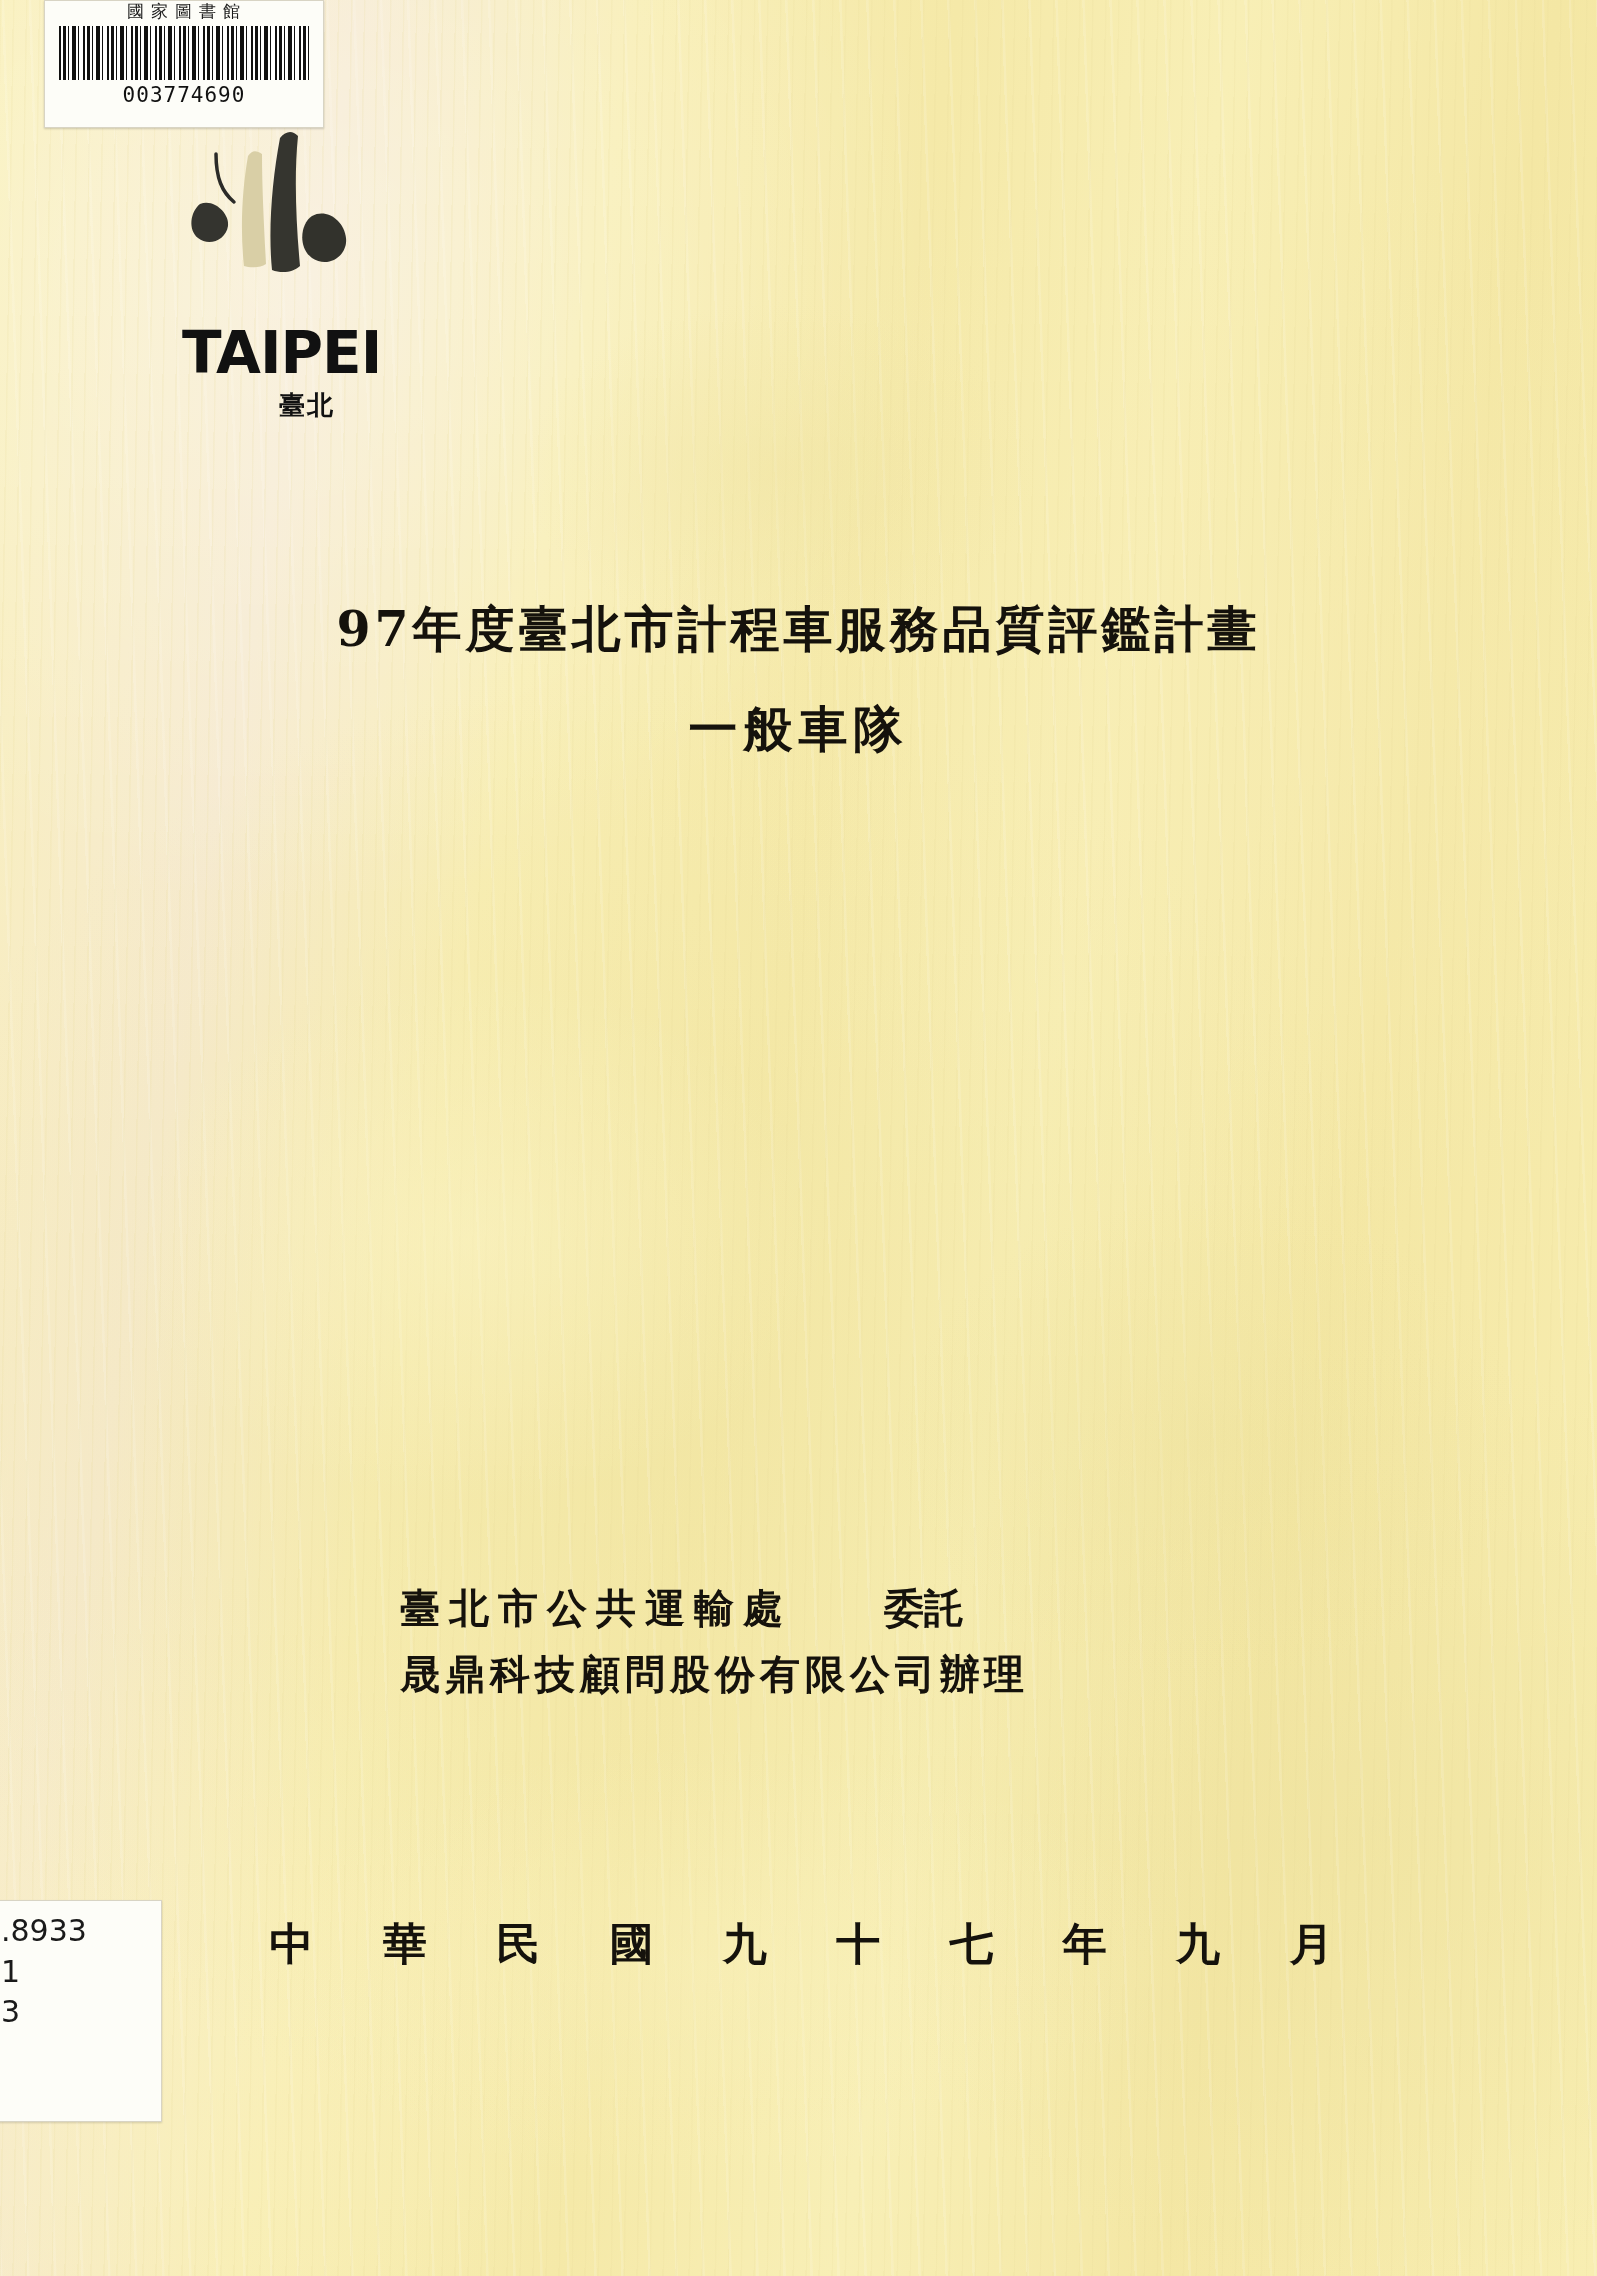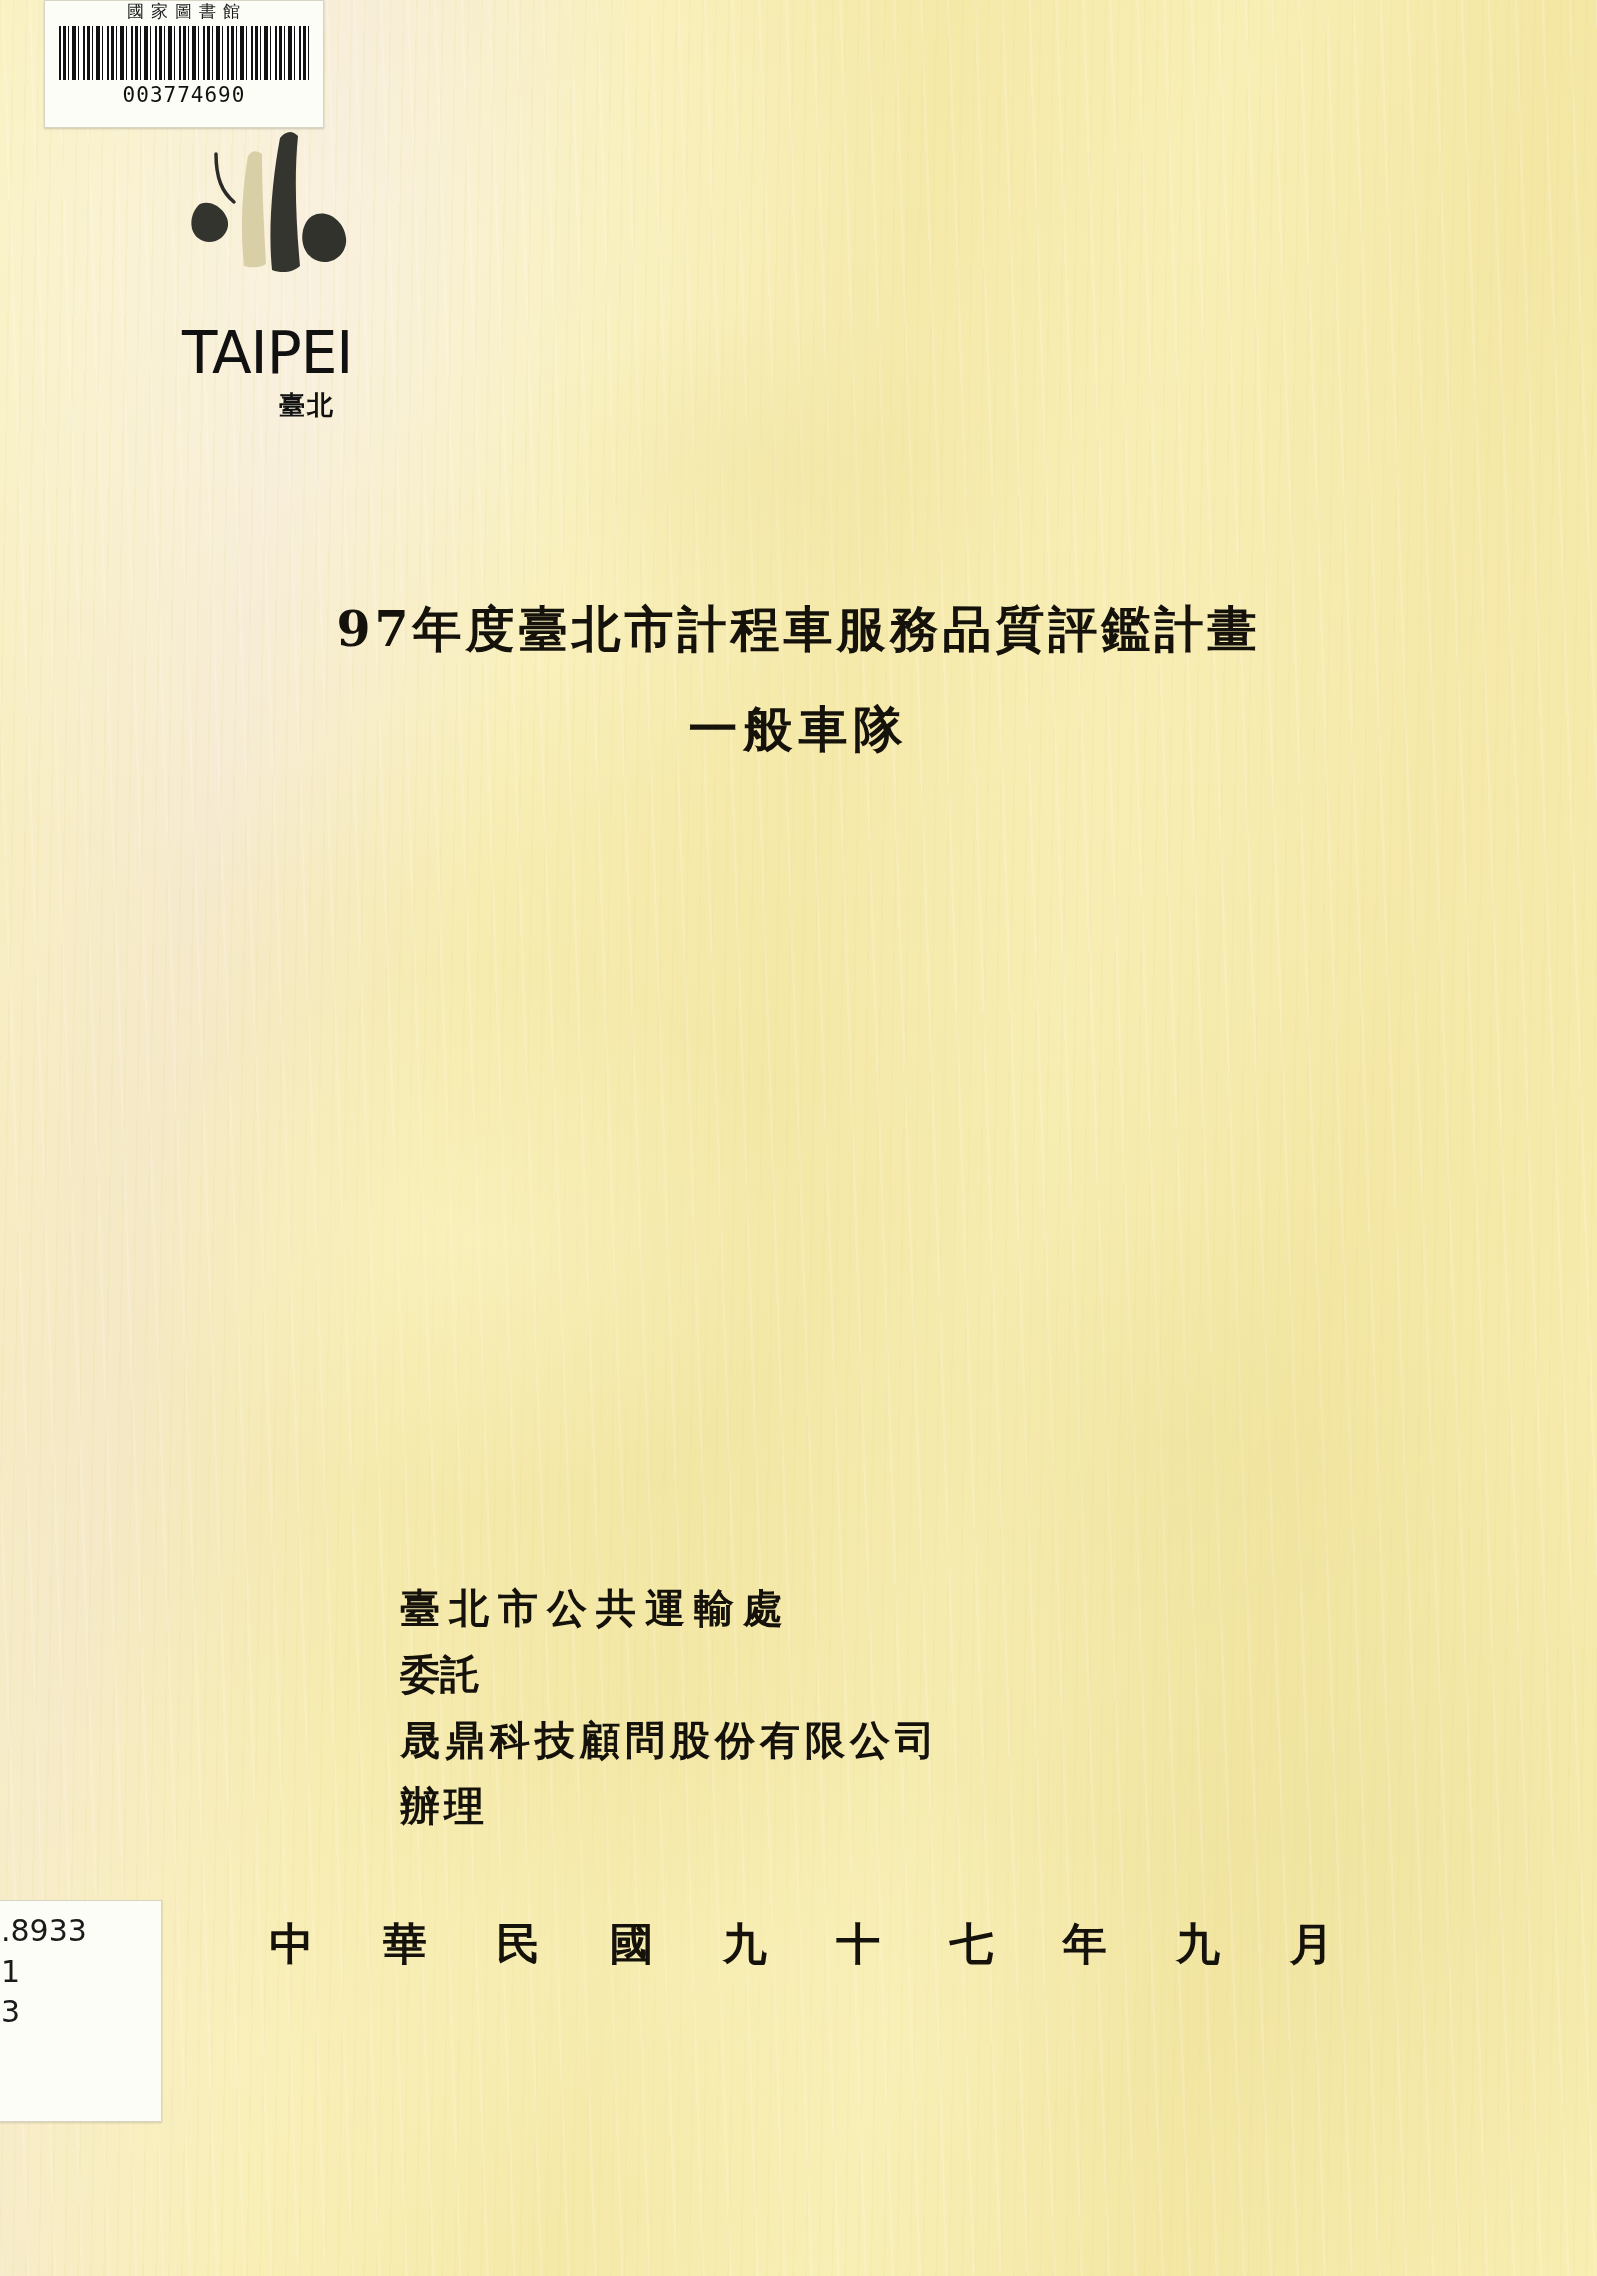--- a/index.html
+++ b/index.html
@@ -94,21 +94,21 @@
   .logo {
     position: absolute;
     left: 182px;
     top: 130px;
     width: 260px;
     height: 280px;
   }
   .logo svg { display: block; }
   .logo-word {
     font-family: "DejaVu Sans", sans-serif;
-    font-weight: 400;
+    font-weight: 700;
     font-size: 58px;
     letter-spacing: -1px;
     color: #111;
     line-height: 1;
     margin-top: 4px;
   }
   .logo-sub {
     font-family: "DejaVu Sans", sans-serif;
     font-weight: 700;
     font-size: 26px;
@@ -155,21 +155,20 @@
     color: #15120c;
     font-family: "DejaVu Serif", serif;
     font-weight: 700;
     font-size: 40px;
     line-height: 1.65;
   }
   .commission .row {
     display: flex;
     align-items: baseline;
     white-space: nowrap;
-    flex-direction: column;
   }
   .commission .agency { letter-spacing: 9px; }
   .commission .verb-gap { display: inline-block; width: 92px; }
   .commission .vendor { letter-spacing: 5px; }
   .commission .verb2 { letter-spacing: 4px; }
 
   
   .date-line {
     position: absolute;
     left: 0;

